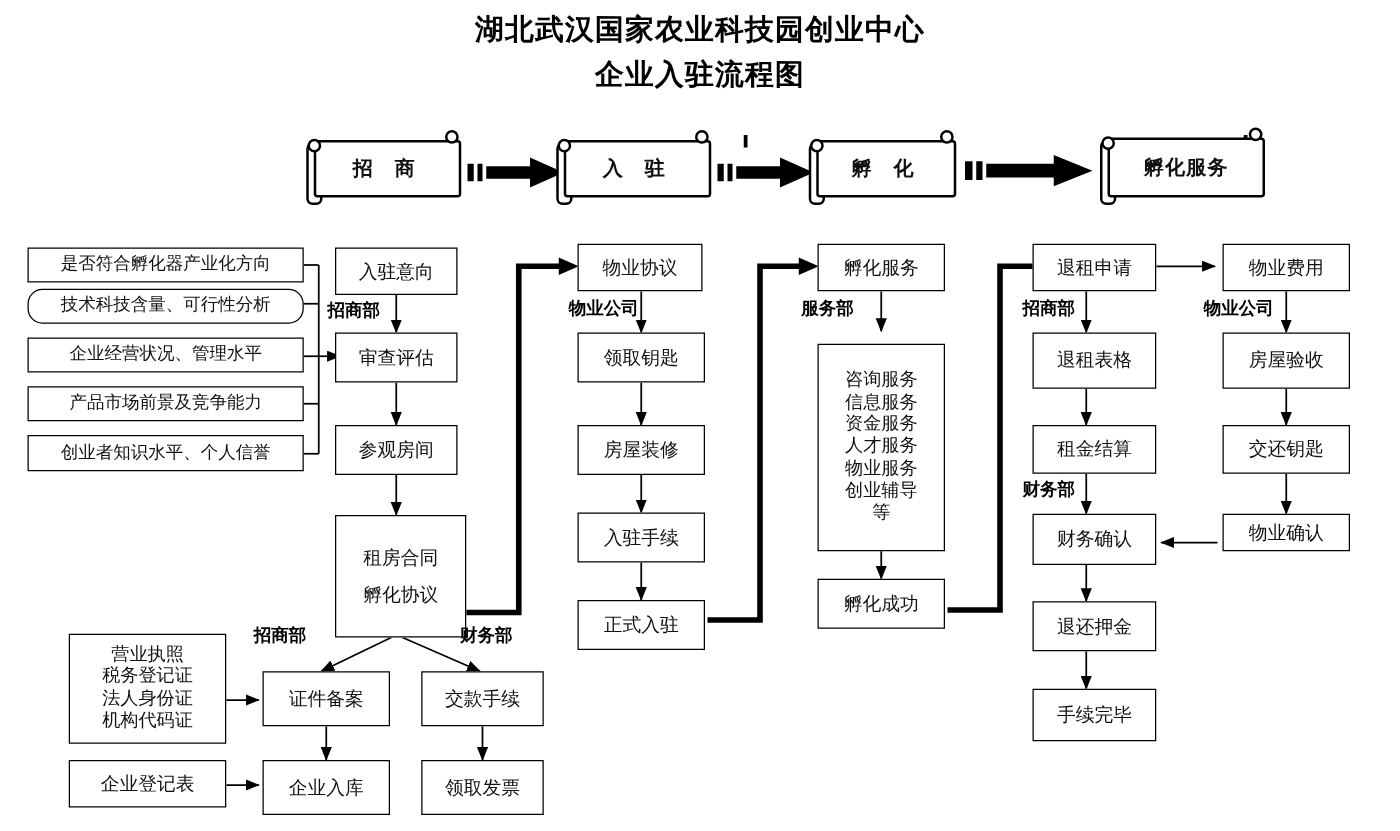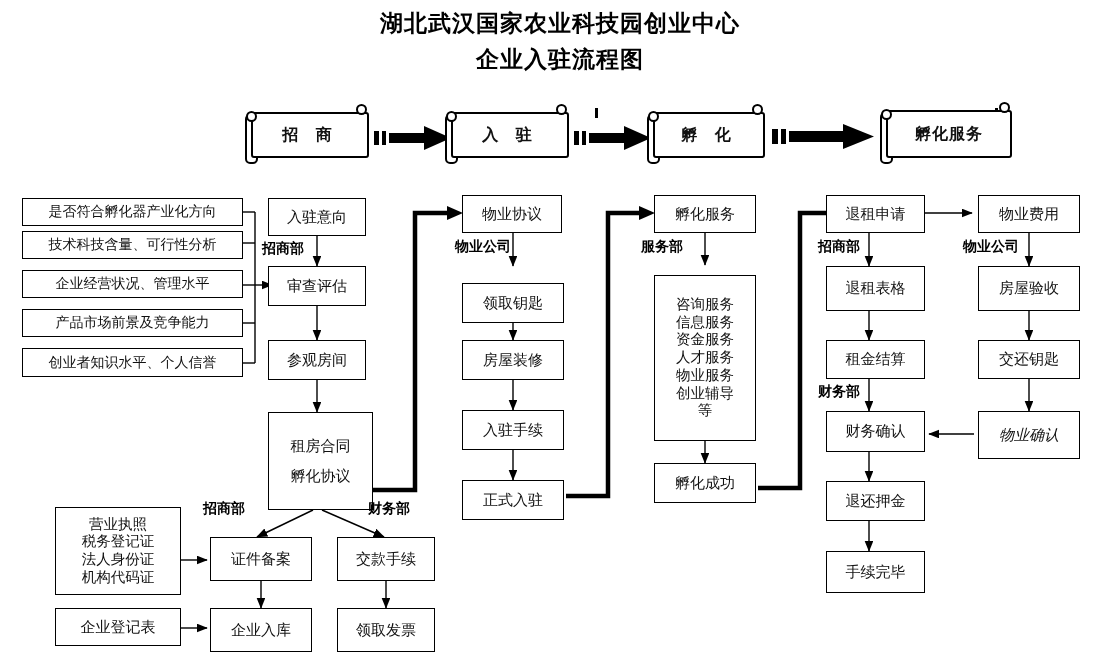--- a/index.html
+++ b/index.html
@@ -173,37 +173,37 @@
   </div>
   <div class="scroll" style="left:878px;top:106px;width:136px;height:58px;">
 
     <div class="rod"></div>
     <div class="body" style="letter-spacing:1px;">孵化服务</div>
     <div class="knobL"></div>
     <div class="knobR" style="left:121px;"></div>
   </div>
 
   <div class="box small" style="left:22px;top:198px;width:221px;height:28px;">是否符合孵化器产业化方向</div>
-  <div class="box small" style="left:22px;top:231px;width:221px;height:28px;">技术科技含量、可行性分析</div>
+  <div class="box small" style="left:22px;top:231px;width:221px;height:28px;border-radius:12px;">技术科技含量、可行性分析</div>
   <div class="box small" style="left:22px;top:270px;width:221px;height:28px;">企业经营状况、管理水平</div>
   <div class="box small" style="left:22px;top:309px;width:221px;height:28px;">产品市场前景及竞争能力</div>
   <div class="box small" style="left:22px;top:348px;width:221px;height:29px;">创业者知识水平、个人信誉</div>
 
   <div class="box" style="left:268px;top:198px;width:98px;height:38px;">入驻意向</div>
   <div class="deptlabel" style="left:262px;top:240px;">招商部</div>
   <div class="box" style="left:268px;top:266px;width:98px;height:40px;">审查评估</div>
   <div class="box" style="left:268px;top:340px;width:98px;height:40px;">参观房间</div>
   <div class="box multi two" style="left:268px;top:412px;width:105px;height:98px;">
     <span class="ln">租房合同</span>
     <span class="ln">孵化协议</span>
   </div>
 
   <div class="box" style="left:462px;top:195px;width:100px;height:38px;">物业协议</div>
   <div class="deptlabel" style="left:455px;top:238px;">物业公司</div>
-  <div class="box" style="left:462px;top:266px;width:102px;height:40px;margin-top:17px;">领取钥匙</div>
+  <div class="box" style="left:462px;top:266px;width:102px;height:40px;">领取钥匙</div>
   <div class="box" style="left:462px;top:340px;width:102px;height:40px;">房屋装修</div>
   <div class="box" style="left:462px;top:410px;width:102px;height:40px;">入驻手续</div>
   <div class="box" style="left:462px;top:480px;width:102px;height:40px;">正式入驻</div>
 
   <div class="box" style="left:654px;top:195px;width:102px;height:38px;">孵化服务</div>
   <div class="deptlabel" style="left:641px;top:238px;">服务部</div>
   <div class="box multi" style="left:654px;top:265px;width:102px;height:166px;margin-top:10px;">
     <span class="ln">咨询服务</span>
     <span class="ln">信息服务</span>
     <span class="ln">资金服务</span>
@@ -220,21 +220,21 @@
   <div class="box" style="left:826px;top:340px;width:99px;height:39px;">租金结算</div>
   <div class="deptlabel" style="left:818px;top:383px;">财务部</div>
   <div class="box" style="left:826px;top:411px;width:99px;height:41px;">财务确认</div>
   <div class="box" style="left:826px;top:481px;width:99px;height:40px;">退还押金</div>
   <div class="box" style="left:826px;top:551px;width:99px;height:42px;">手续完毕</div>
 
   <div class="box" style="left:978px;top:195px;width:102px;height:38px;">物业费用</div>
   <div class="deptlabel" style="left:963px;top:238px;">物业公司</div>
   <div class="box" style="left:978px;top:266px;width:102px;height:45px;">房屋验收</div>
   <div class="box" style="left:978px;top:340px;width:102px;height:39px;">交还钥匙</div>
-  <div class="box" style="left:978px;top:411px;width:102px;height:48px;font-style:italic;">物业确认</div>
+  <div class="box" style="left:978px;top:411px;width:102px;height:30px;">物业确认</div>
 
   <div class="box multi" style="left:55px;top:507px;width:126px;height:88px;">
     <span class="ln">营业执照</span>
     <span class="ln">税务登记证</span>
     <span class="ln">法人身份证</span>
     <span class="ln">机构代码证</span>
   </div>
   <div class="box" style="left:55px;top:608px;width:126px;height:38px;">企业登记表</div>
 
   <div class="deptlabel" style="left:203px;top:500px;">招商部</div>

